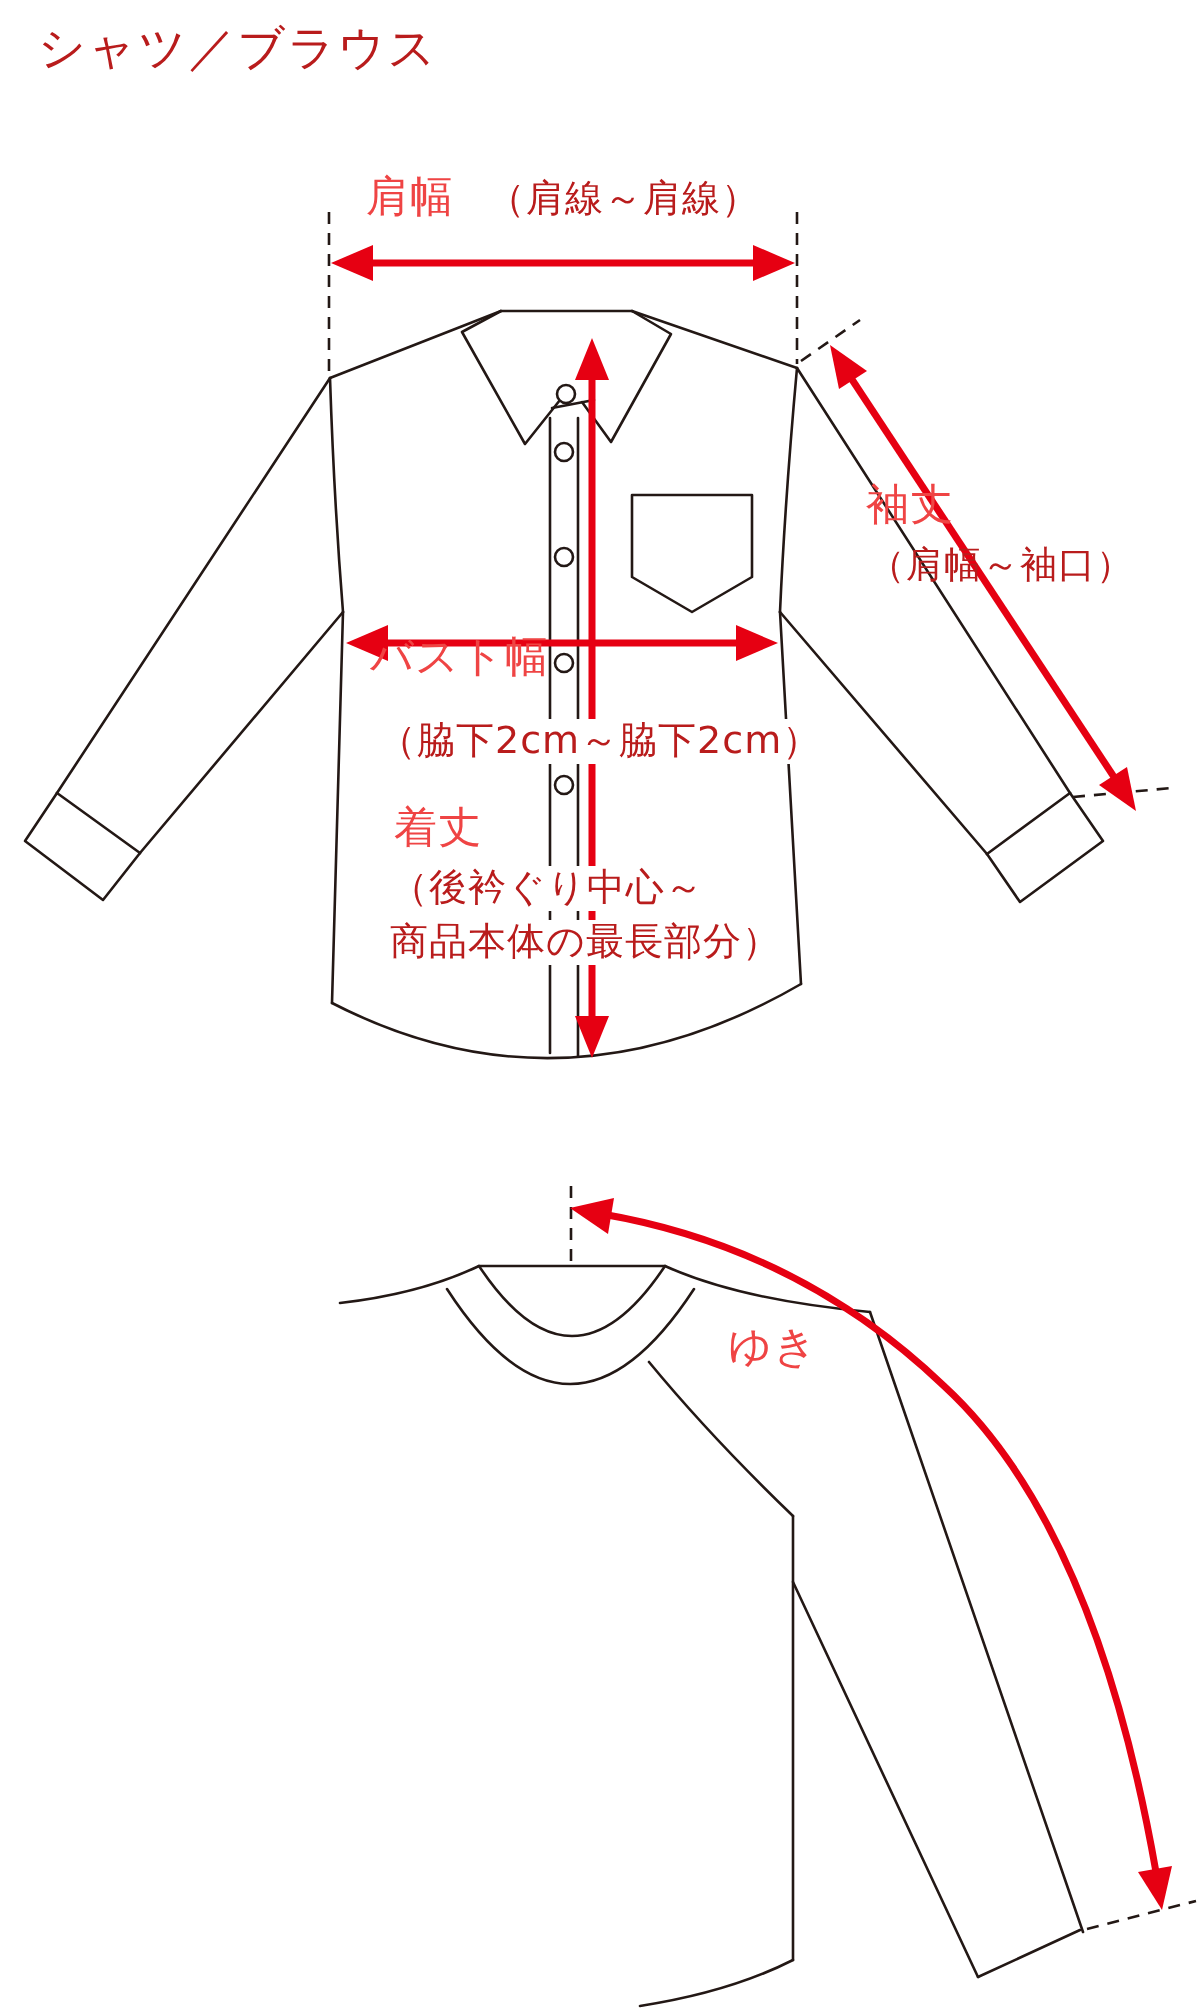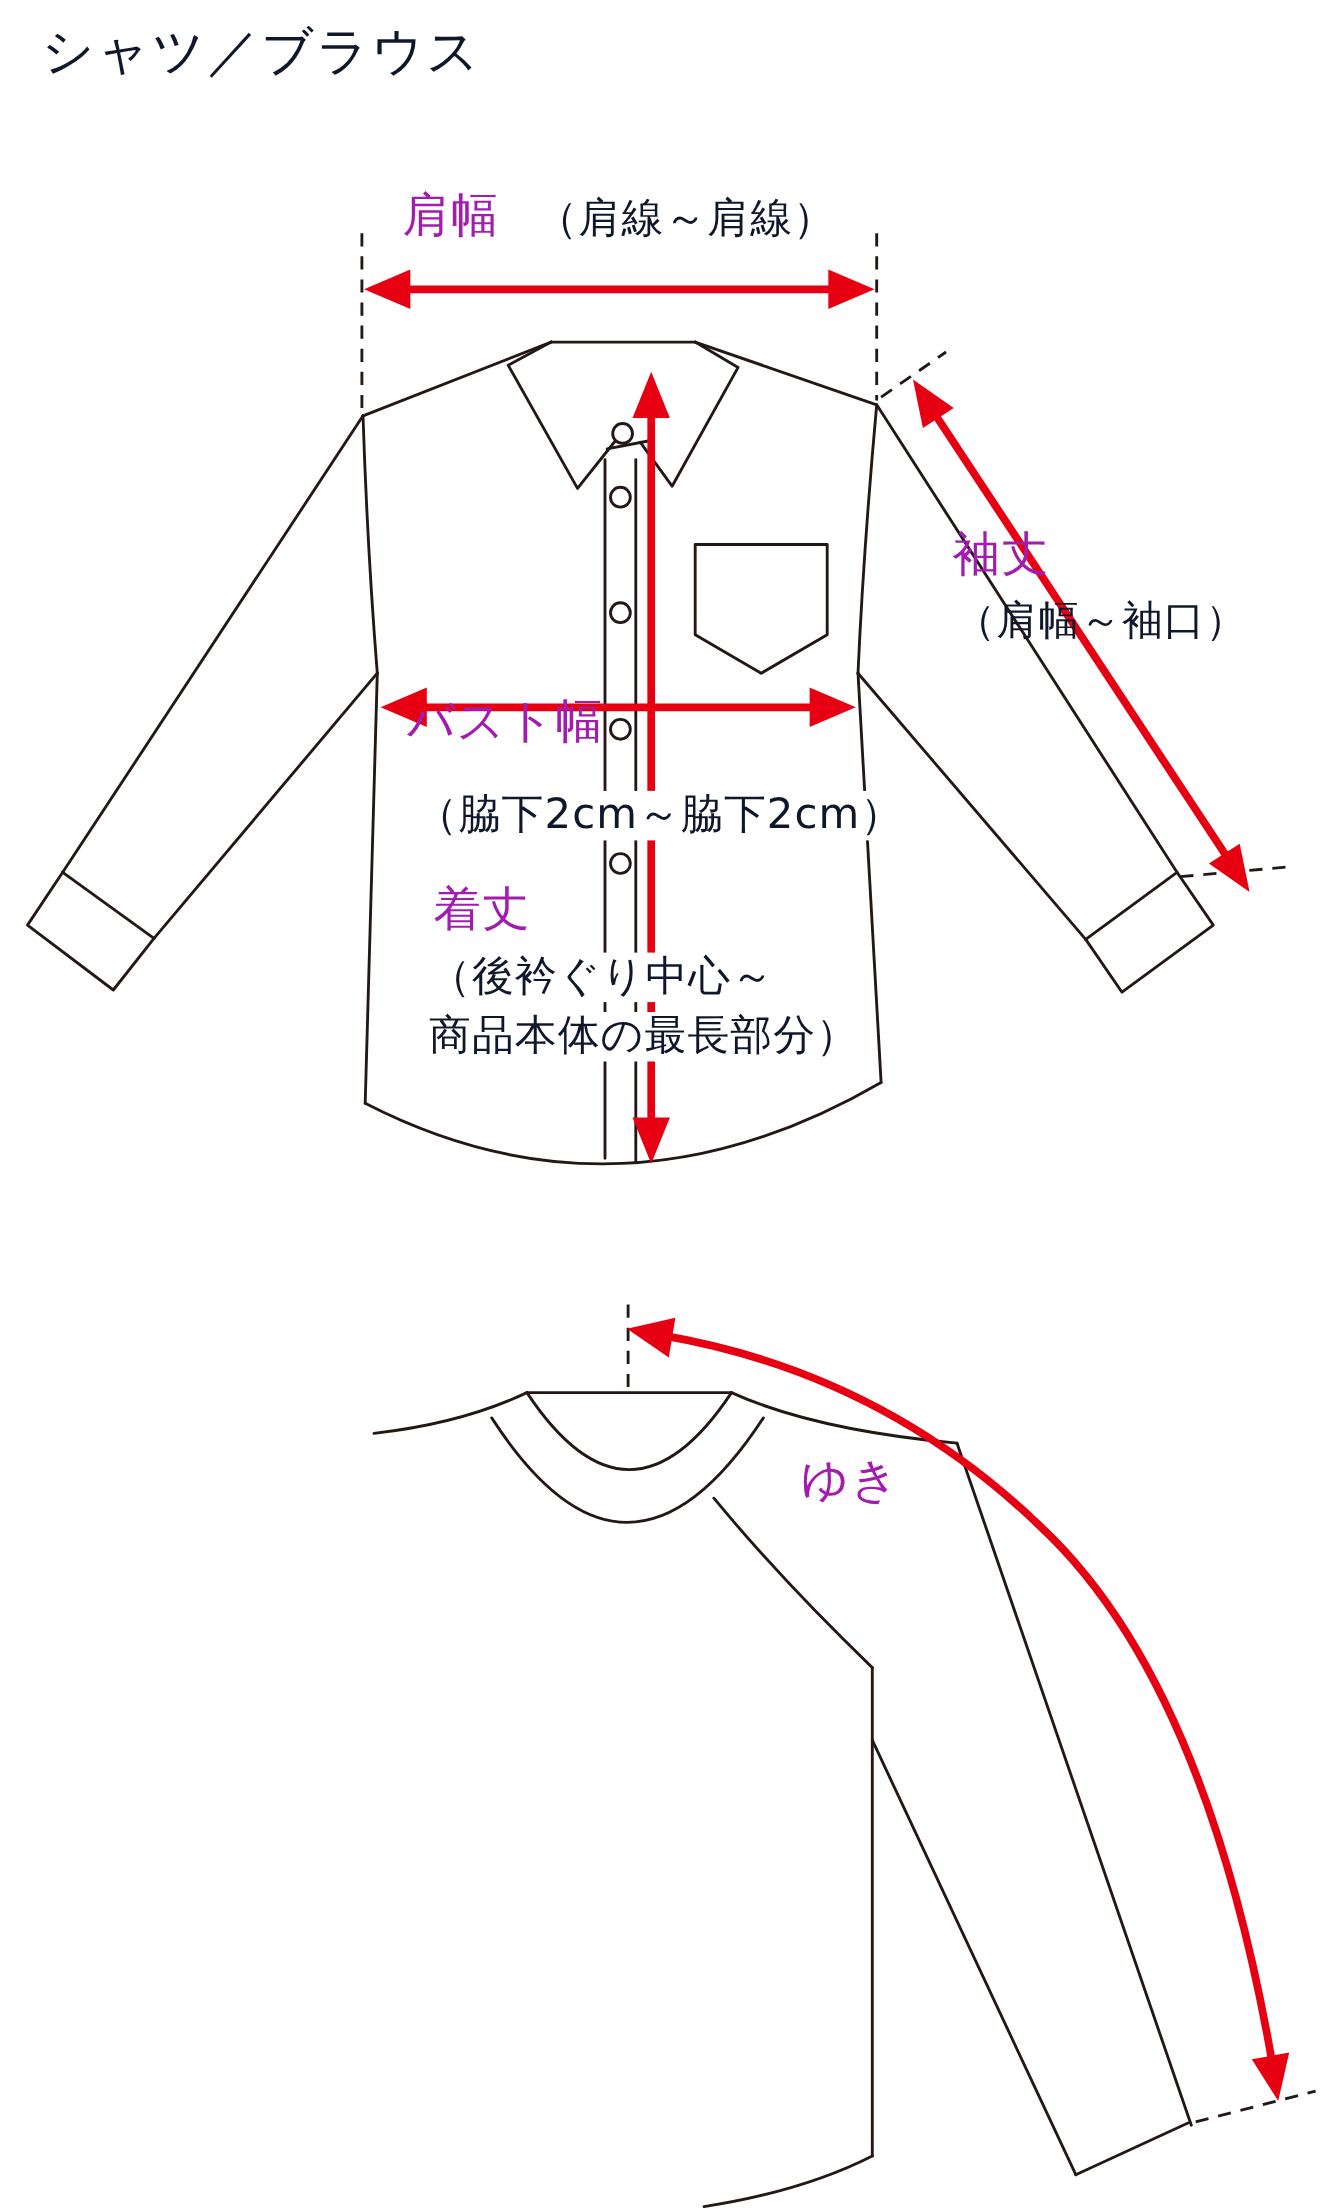--- a/index.html
+++ b/index.html
@@ -1,20 +1,20 @@
 <!DOCTYPE html>
 <html><head>
 <meta charset="utf-8">
 <style>
   html,body{margin:0;padding:0;background:#ffffff;}
   #stage{position:relative;width:1200px;height:2008px;background:#ffffff;overflow:hidden;
          font-family:"DejaVu Sans","Liberation Sans",sans-serif;}
   #art{position:absolute;left:0;top:0;width:1200px;height:2008px;}
-  .label{position:absolute;white-space:nowrap;line-height:1.12;color:#0f172a;letter-spacing:1px;}
-  .red{color:#a21caf;}
+  .label{position:absolute;white-space:nowrap;line-height:1.12;color:#b91c1c;letter-spacing:1px;}
+  .red{color:#ef4444;}
   .knockout{background:#ffffff;padding:0 8px 2px 0;}
   .fs-title{font-size:47px;letter-spacing:2px;}
   .fs-name{font-size:43px;}
   .fs-range{font-size:38px;text-align:center;}
   .fs-range-sm{font-size:37px;font-family:Liberation Serif, serif;}
 </style>
 </head>
 <body>
 
 <div id="stage">

